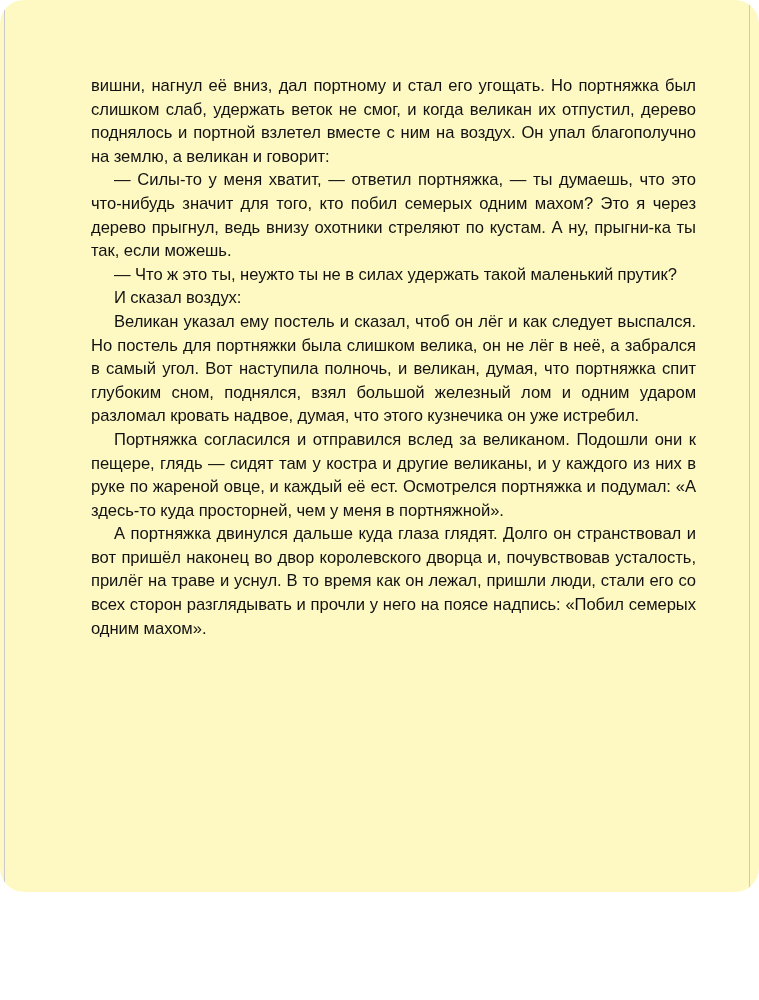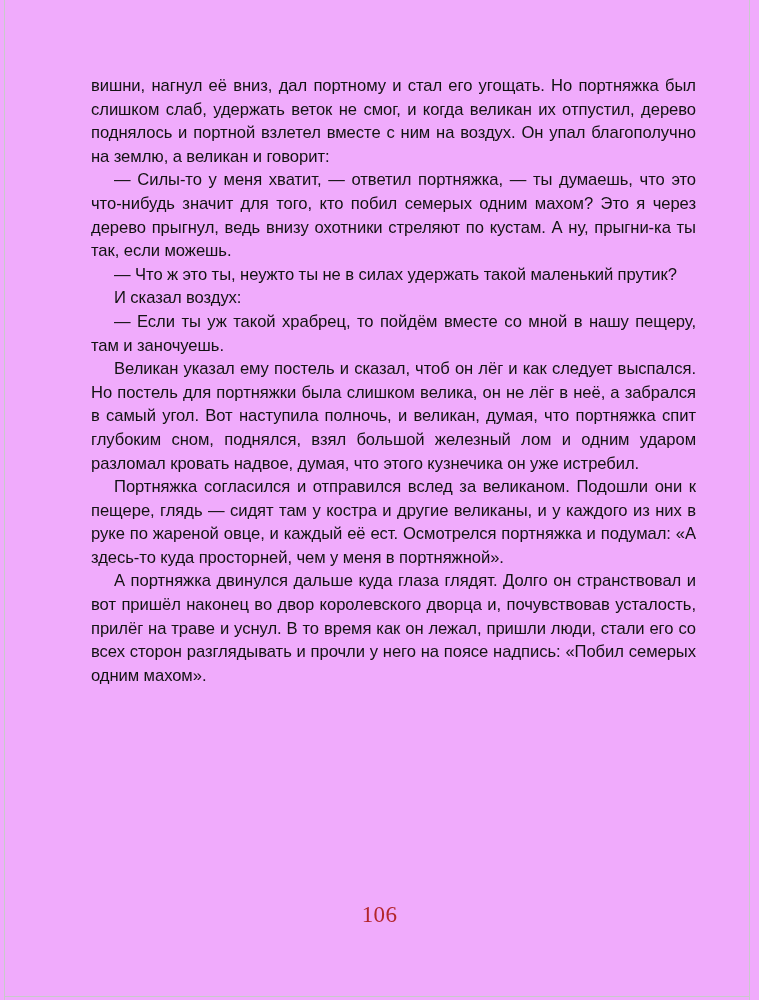--- a/index.html
+++ b/index.html
@@ -8,24 +8,25 @@
     background: #ffffff;
   }
 
   body {
     font-family: "Liberation Sans", sans-serif;
   }
 
   .page {
     position: relative;
     width: 759px;
-    height: 1000px;
-    background: #f0abfc;
+    height: 892px;
+    background: #fef9c3;
     box-sizing: border-box;
     overflow: hidden;
+    border-radius: 24px;
   }
 
   
   .page-edge {
     position: absolute;
     background: #c9c9cc;
   }
   .page-edge.left   { left: 4px;  top: 0;    width: 1px;  height: 1000px; }
   .page-edge.right  { left: 749px; top: 0;   width: 1px;  height: 1000px; }
   .page-edge.bottom { left: 4px;  top: 996px; width: 746px; height: 1px; }
@@ -77,21 +78,20 @@
 
   <div class="page-edge left"></div>
   <div class="page-edge right"></div>
   <div class="page-edge bottom"></div>
 
   <div class="text-column">
     <p class="body-text no-indent">вишни, нагнул её вниз, дал портному и стал его угощать. Но портняжка был слишком слаб, удержать веток не смог, и когда великан их отпустил, дерево поднялось и портной взлетел вместе с ним на воздух. Он упал благополучно на землю, а великан и говорит:</p>
     <p class="body-text">— Силы-то у меня хватит, — ответил портняжка, — ты думаешь, что это что-нибудь значит для того, кто побил семерых одним махом? Это я через дерево прыгнул, ведь внизу охотники стреляют по кустам. А ну, прыгни-ка ты так, если можешь.</p>
     <p class="body-text">— Что ж это ты, неужто ты не в силах удержать такой маленький прутик?</p>
     <p class="body-text">И сказал воздух:</p>
-    <p class="body-text">— Если ты уж такой храбрец, то пойдём вместе со мной в нашу пещеру, там и заночуешь.</p>
     <p class="body-text">Великан указал ему постель и сказал, чтоб он лёг и как следует выспался. Но постель для портняжки была слишком велика, он не лёг в неё, а забрался в самый угол. Вот наступила полночь, и великан, думая, что портняжка спит глубоким сном, поднялся, взял большой железный лом и одним ударом разломал кровать надвое, думая, что этого кузнечика он уже истребил.</p>
     <p class="body-text">Портняжка согласился и отправился вслед за великаном. Подошли они к пещере, глядь — сидят там у костра и другие великаны, и у каждого из них в руке по жареной овце, и каждый её ест. Осмотрелся портняжка и подумал: «А здесь-то куда просторней, чем у меня в портняжной».</p>
     <p class="body-text">А портняжка двинулся дальше куда глаза глядят. Долго он странствовал и вот пришёл наконец во двор королевского дворца и, почувствовав усталость, прилёг на траве и уснул. В то время как он лежал, пришли люди, стали его со всех сторон разглядывать и прочли у него на поясе надпись: «Побил семерых одним махом».</p>
   </div>
 
   <div class="folio">106</div>
 
 </div>
 
 </body></html>

